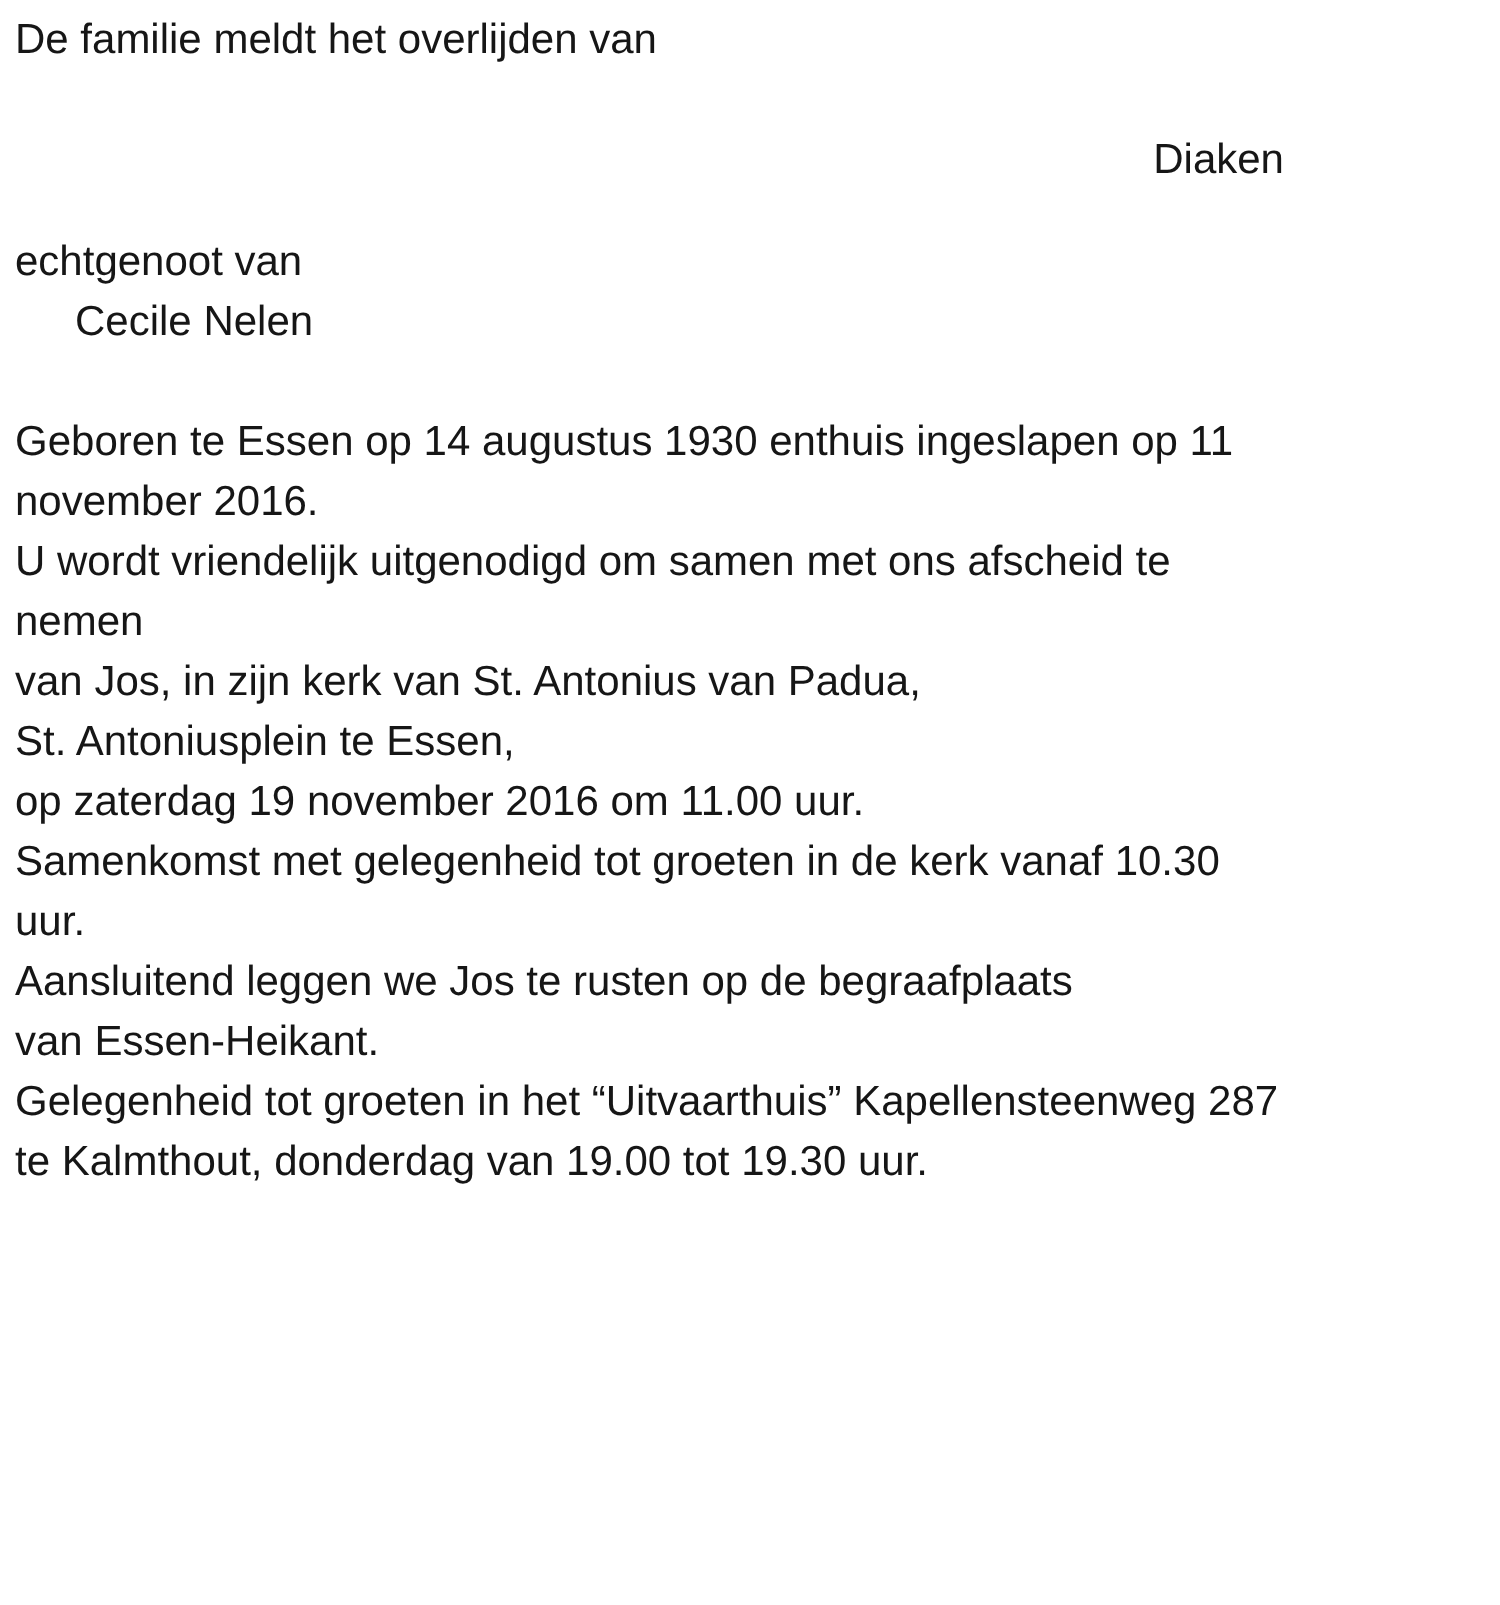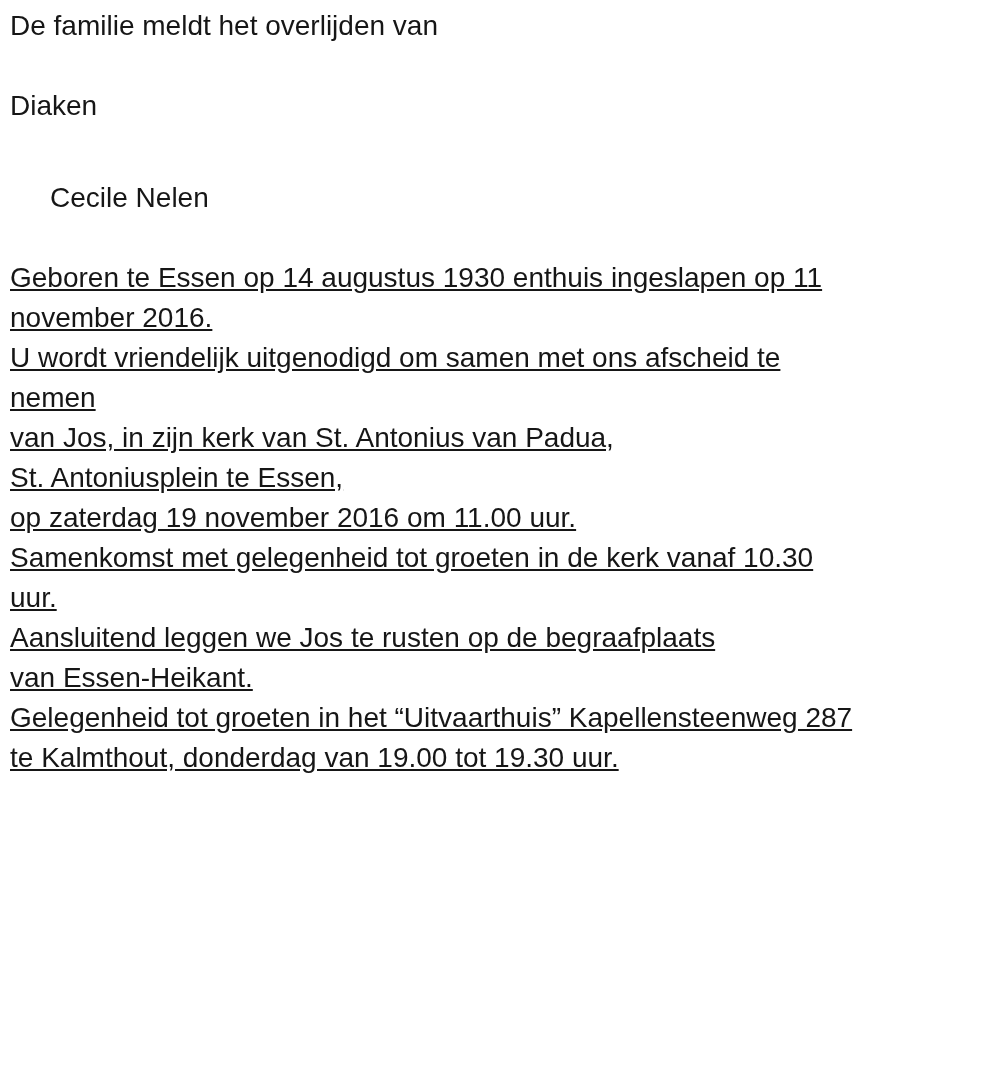--- a/index.html
+++ b/index.html
@@ -23,35 +23,36 @@
     font-weight: 400;
     white-space: pre-line;
   }
   .intro          { margin-bottom: 40px; }
   .deceased-name  {
     font-size: 40px;
     line-height: 54px;
     font-weight: 700;
     letter-spacing: 0.5px;
   }
-  .deceased-title { margin-bottom: 52px; }
+  .deceased-title { margin-bottom: 28px; text-align: right; }
   .spouse-name    { margin-bottom: 40px; margin-left: 40px; }
-  .body-text      { margin-bottom: 40px; text-decoration: underline; }
+  .body-text      { margin-bottom: 40px; }
   .contact-info   { margin-bottom: 40px; }
 </style>
 </head>
 <body>
 
 <div class="page">
 
   <div class="line intro">De familie meldt het overlijden van</div>
 
 
   <div class="line deceased-title">Diaken</div>
 
+  <div class="line spouse-intro">echtgenoot van</div>
 
   <div class="line spouse-name">Cecile Nelen</div>
 
   <div class="line body-text">Geboren te Essen op 14 augustus 1930 enthuis ingeslapen op 11
 november 2016.
 U wordt vriendelijk uitgenodigd om samen met ons afscheid te nemen
 van Jos, in zijn kerk van St. Antonius van Padua,
 St. Antoniusplein te Essen,
 op zaterdag 19 november 2016 om 11.00 uur.
 Samenkomst met gelegenheid tot groeten in de kerk vanaf 10.30 uur.

